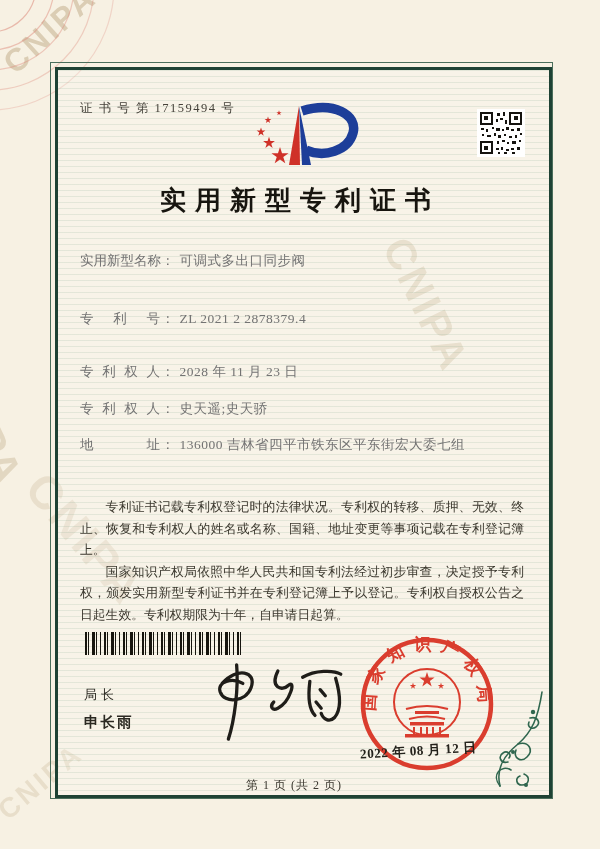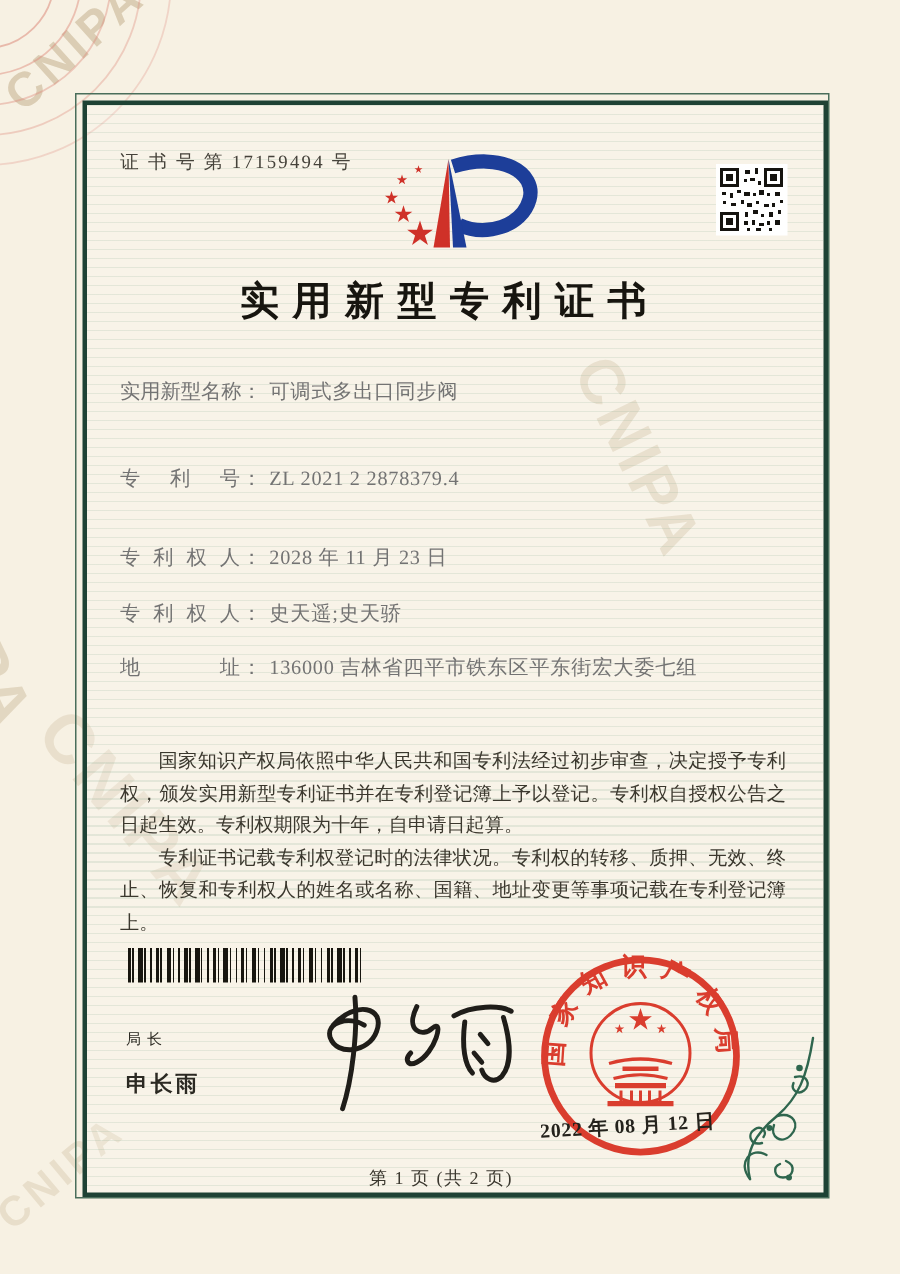--- a/index.html
+++ b/index.html
@@ -35,21 +35,21 @@
   .gpair{display:inline-block;}
   .gpair-first{width:238px;}
   
   .body-text{position:absolute;left:80px;top:497px;width:444px;font-size:12.8px;
              line-height:21.6px;text-align:justify;color:#3b382e;}
   .body-text p{margin:0;text-indent:2em;}
   
   .barcode{left:85px;top:632px;width:158px;height:23px;background:
      repeating-linear-gradient(90deg,#17150f 0 2px,transparent 2px 3px,#17150f 3px 4px,transparent 4px 7px,
        #17150f 7px 10px,transparent 10px 11px,#17150f 11px 12px,transparent 12px 15px,#17150f 15px 16px,transparent 16px 19px);}
-  .signer-title{left:84px;top:686px;font-size:10px;letter-spacing:4px;color:#2b2922;}
+  .signer-title{left:84px;top:686px;font-size:13px;letter-spacing:4px;color:#2b2922;}
   .signer-name{left:84px;top:713px;font-size:14.5px;letter-spacing:2px;color:#2b2922;font-weight:bold;}
   .signature{left:183px;top:656px;width:165px;height:92px;}
   .seal{left:357px;top:634px;width:142px;height:142px;opacity:.95;}
   .seal-date{left:360px;top:742px;font-size:13.2px;color:#24221c;letter-spacing:.5px;
              transform:rotate(-3.5deg);white-space:nowrap;font-weight:bold;}
   .flourish{left:486px;top:690px;width:60px;height:100px;}
   .corner-guilloche{left:0;top:0;width:150px;height:150px;}
   .page-footer{left:0;right:12px;top:777px;text-align:center;font-size:12px;color:#3b382f;letter-spacing:1px;}
   .continuation{left:0;right:0;top:804px;text-align:center;font-size:12.5px;letter-spacing:2.5px;color:#33302a;}
 </style>
@@ -160,22 +160,22 @@
     <span class="flabel">专利权人</span><span class="fcolon">：</span><span class="fvalue">2028 年 11 月 23 日</span>
   </div>
   <div class="frow r4">
     <span class="flabel">专利权人</span><span class="fcolon">：</span><span class="fvalue">史天遥;史天骄</span>
   </div>
   <div class="frow r5">
     <span class="flabel">地址</span><span class="fcolon">：</span><span class="fvalue">136000  吉林省四平市铁东区平东街宏大委七组</span>
   </div>
 
   <div class="body-text">
+    <p>专利证书记载专利权登记时的法律状况。专利权的转移、质押、无效、终止、恢复和专利权人的姓名或名称、国籍、地址变更等事项记载在专利登记簿上。</p>
     <p>国家知识产权局依照中华人民共和国专利法经过初步审查，决定授予专利权，颁发实用新型专利证书并在专利登记簿上予以登记。专利权自授权公告之日起生效。专利权期限为十年，自申请日起算。</p>
-    <p>专利证书记载专利权登记时的法律状况。专利权的转移、质押、无效、终止、恢复和专利权人的姓名或名称、国籍、地址变更等事项记载在专利登记簿上。</p>
   </div>
 
   <div class="abs barcode"></div>
 
   <div class="abs signer-title">局长</div>
   <div class="abs signer-name">申长雨</div>
 
   <svg class="abs signature" viewBox="0 0 160 88">
     <g fill="none" stroke="#1f1d19" stroke-width="3.2" stroke-linecap="round" stroke-linejoin="round">
       <path d="M 38,26 C 52,10 72,14 66,30 C 61,44 40,46 36,34 C 33,24 48,20 58,26"></path>

